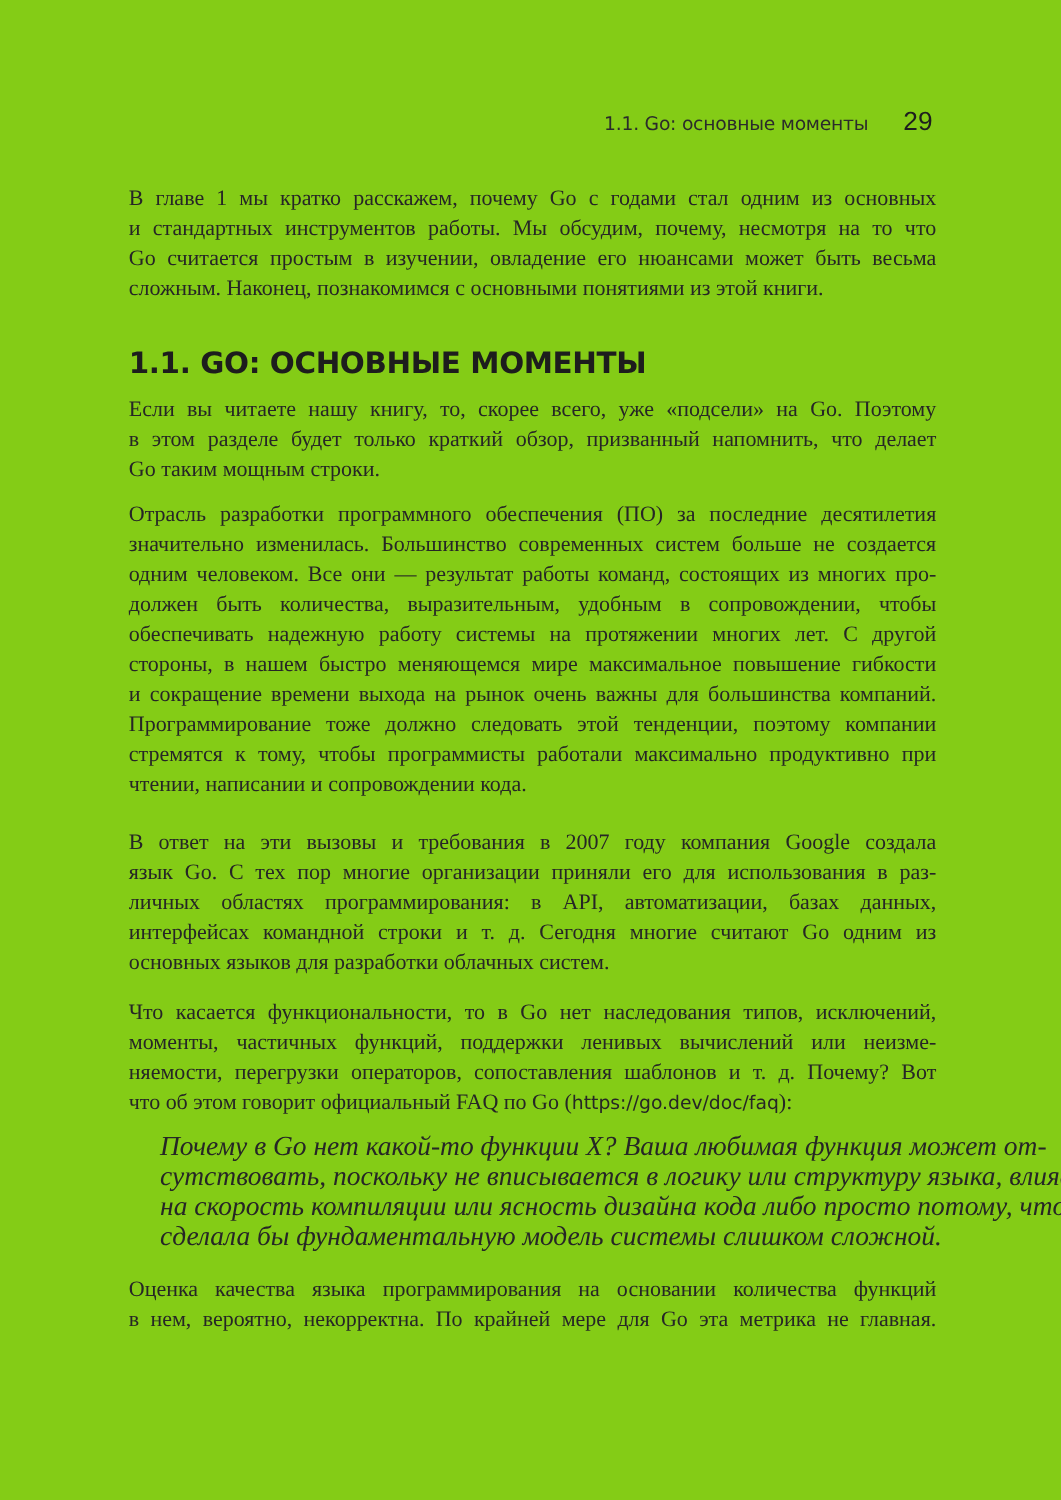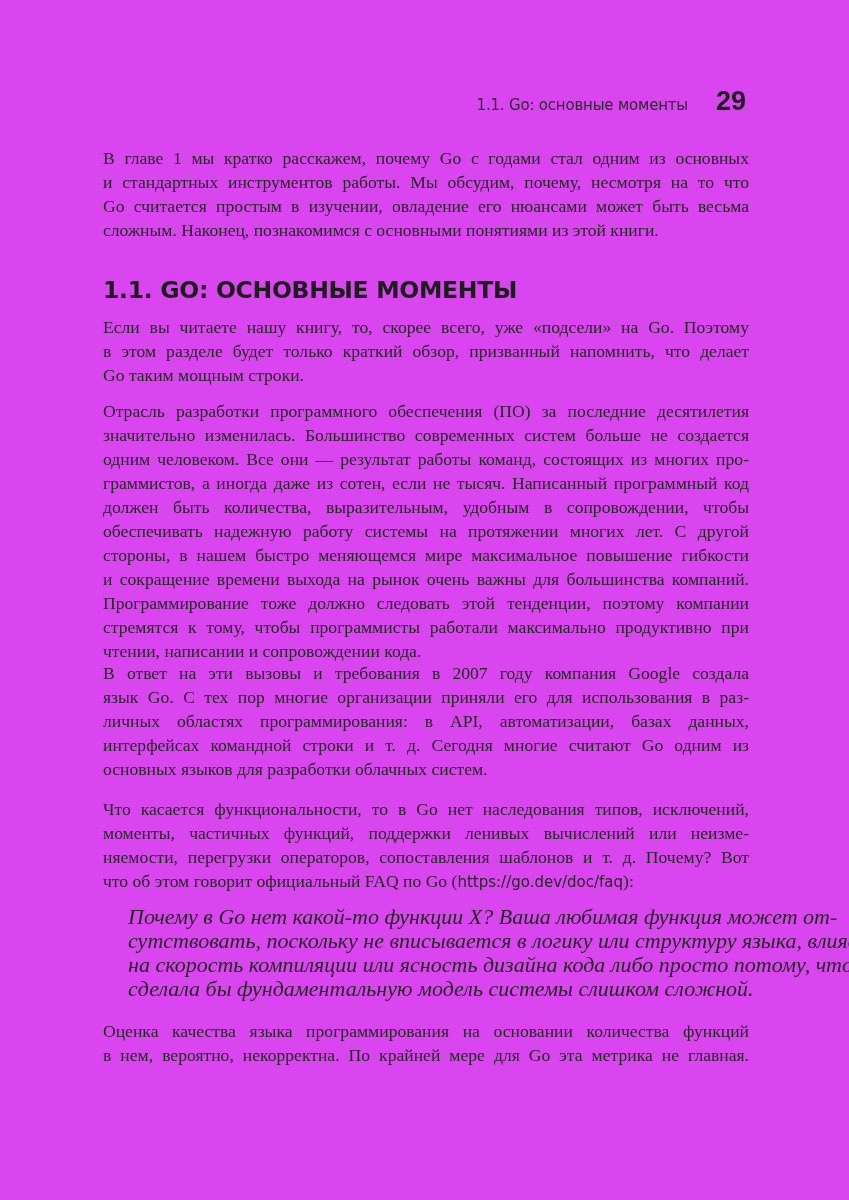--- a/index.html
+++ b/index.html
@@ -1,20 +1,20 @@
 <!DOCTYPE html>
 <html><head>
 <meta charset="utf-8">
 <style>
   html, body { margin: 0; padding: 0; background: #ffffff; }
   body { width: 849px; height: 1200px; position: relative; overflow: hidden; }
-  .page { position: absolute; left: 0; top: 0; width: 849px; height: 1200px; background: #d946ef; color: #231f20; }
+  .page { position: absolute; left: 0; top: 0; width: 849px; height: 1200px; background: #84cc16; color: #231f20; }
   .running-head { position: absolute; top: 86px; right: 103px; display: flex; align-items: baseline; }
   .rh-title { font-family: "DejaVu Sans", sans-serif; font-size: 15px; color: #2b2b2b; margin-right: 28px; letter-spacing: -0.2px; }
-  .rh-num { font-family: "Liberation Sans", sans-serif; font-weight: bold; font-size: 27px; color: #1e1e1e; }
+  .rh-num { font-family: "Liberation Sans", sans-serif; font-weight: normal; font-size: 21px; color: #1e1e1e; }
   .block { position: absolute; left: 103px; width: 646px; font-family: "Liberation Serif", serif; font-size: 17.6px; color: #262626; }
   .line { display: block; height: 24px; line-height: 24px; white-space: nowrap; text-align: justify; text-align-last: justify; }
   .line.last { text-align-last: left; }
   .h1 { position: absolute; left: 103px; top: 276px; font-family: "DejaVu Sans", sans-serif; font-weight: bold; font-size: 23.5px; color: #1d1d1d; letter-spacing: -0.3px; }
   .quote { position: absolute; left: 128px; width: 621px; font-family: "Liberation Serif", serif; font-style: italic; font-size: 22px; color: #262626; }
   .url { font-family: "DejaVu Sans", sans-serif; font-size: 15px; }
 </style>
 </head>
 <body>
 
@@ -37,21 +37,20 @@
   <div class="block" style="top:315px">
     <span class="line">Если вы читаете нашу книгу, то, скорее всего, уже «подсели» на Go. Поэтому</span>
     <span class="line">в этом разделе будет только краткий обзор, призванный напомнить, что делает</span>
     <span class="line last">Go таким мощным строки.</span>
   </div>
 
   <div class="block" style="top:399px">
     <span class="line">Отрасль разработки программного обеспечения (ПО) за последние десятилетия</span>
     <span class="line">значительно изменилась. Большинство современных систем больше не создается</span>
     <span class="line">одним человеком. Все они — результат работы команд, состоящих из многих про-</span>
-    <span class="line">граммистов, а иногда даже из сотен, если не тысяч. Написанный программный код</span>
     <span class="line">должен быть количества, выразительным, удобным в сопровождении, чтобы</span>
     <span class="line">обеспечивать надежную работу системы на протяжении многих лет. С другой</span>
     <span class="line">стороны, в нашем быстро меняющемся мире максимальное повышение гибкости</span>
     <span class="line">и сокращение времени выхода на рынок очень важны для большинства компаний.</span>
     <span class="line">Программирование тоже должно следовать этой тенденции, поэтому компании</span>
     <span class="line">стремятся к тому, чтобы программисты работали максимально продуктивно при</span>
     <span class="line last">чтении, написании и сопровождении кода.</span>
   </div>
 
   <div class="block" style="top:661px">

